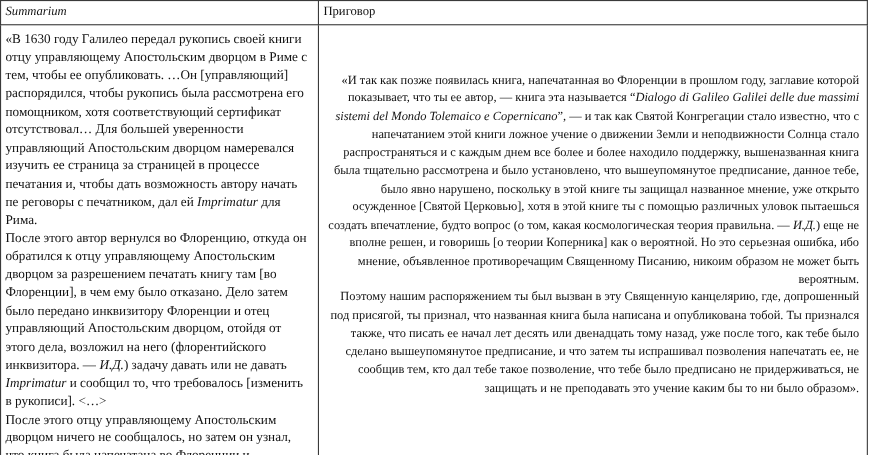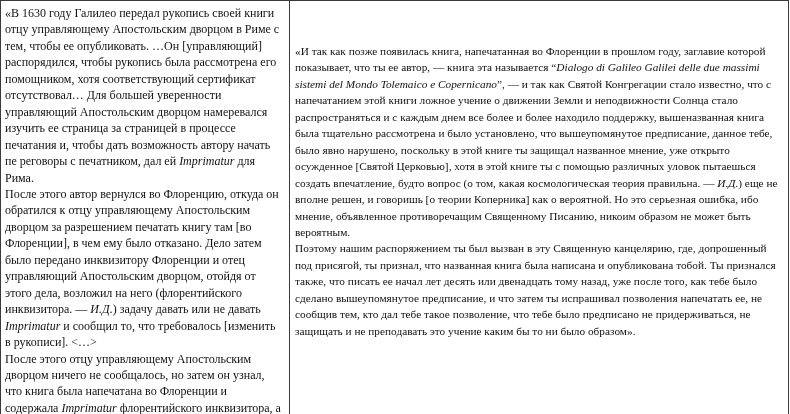--- a/index.html
+++ b/index.html
@@ -56,37 +56,45 @@
   .body-left-inner {
     padding: 4px 6px 4px 4px;
     font-size: 12px;
     line-height: 16.45px;
     text-align: left;
   }
   .body-right-inner {
     padding: 42px 7px 4px 5px;
     font-size: 11.3px;
     line-height: 16.45px;
-    text-align: left;
+    text-align: right;
   }
   .body-left-inner p,
   .body-right-inner p {
     margin: 0;
     padding: 0;
   }
   em.it {
     font-style: italic;
   }
 </style>
 </head>
 <body>
 
 <div class="page">
   <table class="doc-table">
     <tbody>
+      <tr>
+        <td class="col-left hdr-cell">
+          <div class="hdr-inner hdr-italic">Summarium</div>
+        </td>
+        <td class="col-right hdr-cell">
+          <div class="hdr-inner hdr-plain">Приговор</div>
+        </td>
+      </tr>
       <tr>
         <td class="col-left">
           <div class="body-left-inner">
               <p>«В 1630 году Галилео передал рукопись своей книги отцу управляющему Апостольским дворцом в Риме с тем, чтобы ее опубликовать. …Он [управляющий] распорядился, чтобы рукопись была рассмотрена его помощником, хотя соответствующий сертификат отсутствовал… Для большей уверенности управляющий Апостольским дворцом намеревался изучить ее страница за страницей в процессе печатания и, чтобы дать возможность автору начать пе реговоры с печатником, дал ей <em class="it">Imprimatur</em> для Рима.</p>
               <p>После этого автор вернулся во Флоренцию, откуда он обратился к отцу управляющему Апостольским дворцом за разрешением печатать книгу там [во Флоренции], в чем ему было отказано. Дело затем было передано инквизитору Флоренции и отец управляющий Апостольским дворцом, отойдя от этого дела, возложил на него (флорентийского инквизитора. — <em class="it">И.Д.</em>) задачу давать или не давать <em class="it">Imprimatur</em> и сообщил то, что требовалось [изменить в рукописи]. &lt;…&gt;</p>
               <p>После этого отцу управляющему Апостольским дворцом ничего не сообщалось, но затем он узнал, что книга была напечатана во Флоренции и содержала <em class="it">Imprimatur</em> флорентийского инквизитора, а также <em class="it">Imprimatur</em> Рима».</p>
             </div>
         </td>
         <td class="col-right">
           <div class="body-right-inner">

